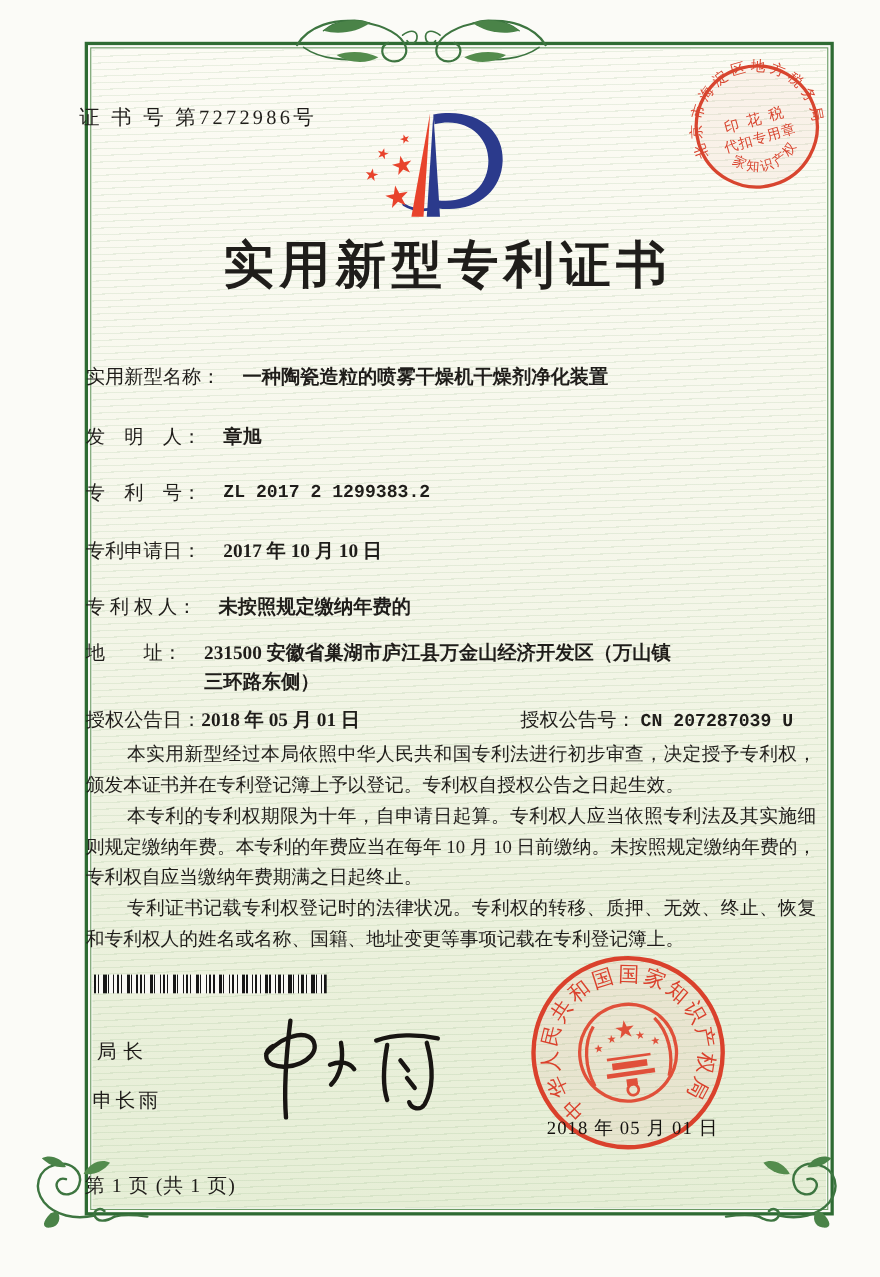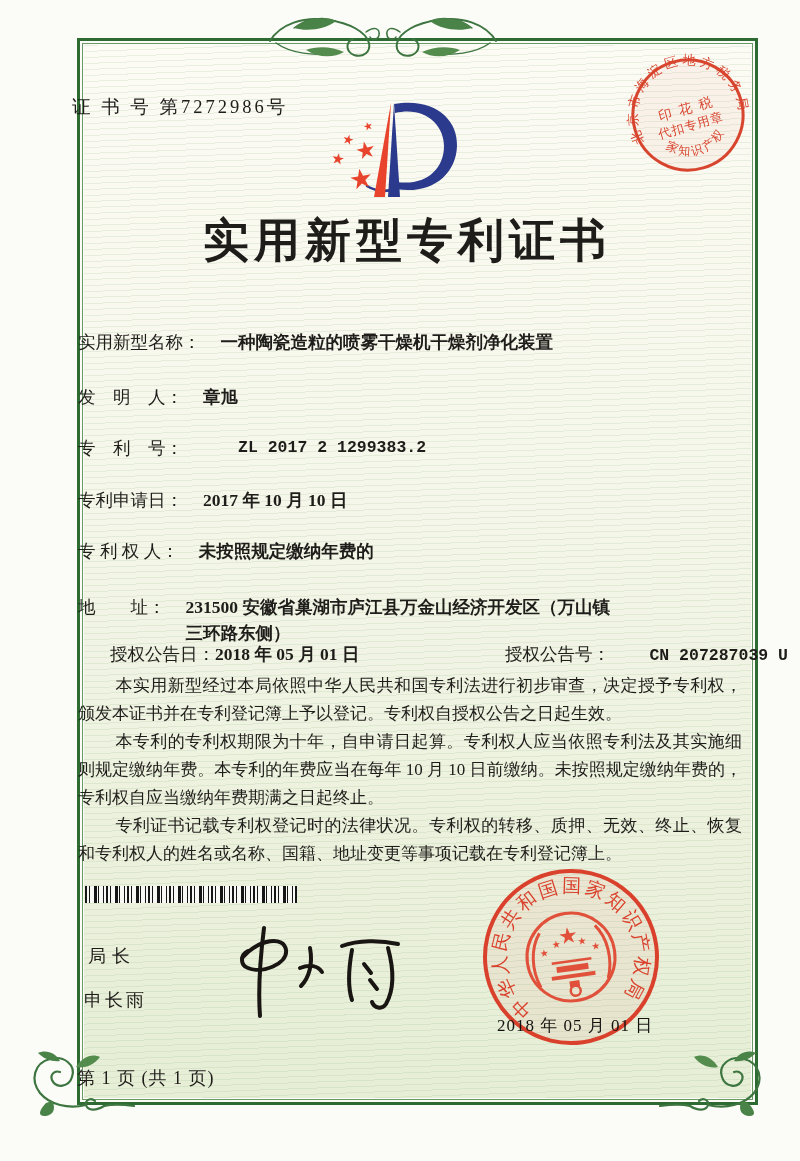--- a/index.html
+++ b/index.html
@@ -29,22 +29,22 @@
   }
   .abs{position:absolute;}
   .cert-no{left:72px;top:94px;font-size:18.5px;letter-spacing:3px;}
   .title{
     left:77px;top:210px;width:660px;text-align:center;
     font-size:46px;font-weight:bold;letter-spacing:5px;
   }
   .row{left:78px;display:flex;font-size:17.5px;line-height:26px;gap:20px;}
   .row .label{white-space:pre;}
   .row .value{white-space:pre-line;font-weight:bold;}
-  .mono{font-family:"Liberation Mono","DejaVu Sans Mono",monospace;font-size:16.5px;margin-left:35px;}
-  .grant-left{width:375px;display:flex;padding-left:32px;}
+  .mono{font-family:"Liberation Mono","DejaVu Sans Mono",monospace;font-size:16.5px;}
+  .grant-left{width:375px;display:flex;}
   .paras{
     left:78px;top:672px;width:664px;
     font-size:17px;line-height:28px;text-align:justify;
   }
   .paras p{margin:0;text-indent:2.2em;}
   .barcode{
     left:85px;top:886px;width:212px;height:17px;
     background:repeating-linear-gradient(90deg,
       #161616 0 2px,#f8f8f4 2px 4px,#161616 4px 5px,#f8f8f4 5px 9px,
       #161616 9px 12px,#f8f8f4 12px 13px,#161616 13px 14px,#f8f8f4 14px 18px,
@@ -156,21 +156,21 @@
     <span class="value mono">ZL 2017 2 1299383.2</span>
   </div>
   <div class="abs row" style="top:487px">
     <span class="label">专利申请日：</span>
     <span class="value">2017 年 10 月 10 日</span>
   </div>
   <div class="abs row" style="top:538px">
     <span class="label">专 利 权 人：</span>
     <span class="value">未按照规定缴纳年费的</span>
   </div>
-  <div class="abs row" style="top:594px">
+  <div class="abs row" style="top:580px">
     <span class="label">地　　址：</span>
     <span class="value">231500 安徽省巢湖市庐江县万金山经济开发区（万山镇
 三环路东侧）</span>
   </div>
   <div class="abs row" style="top:641px">
     <span class="grant-left">
       <span class="label">授权公告日：</span>
       <span class="value">2018 年 05 月 01 日</span>
     </span>
     <span>

